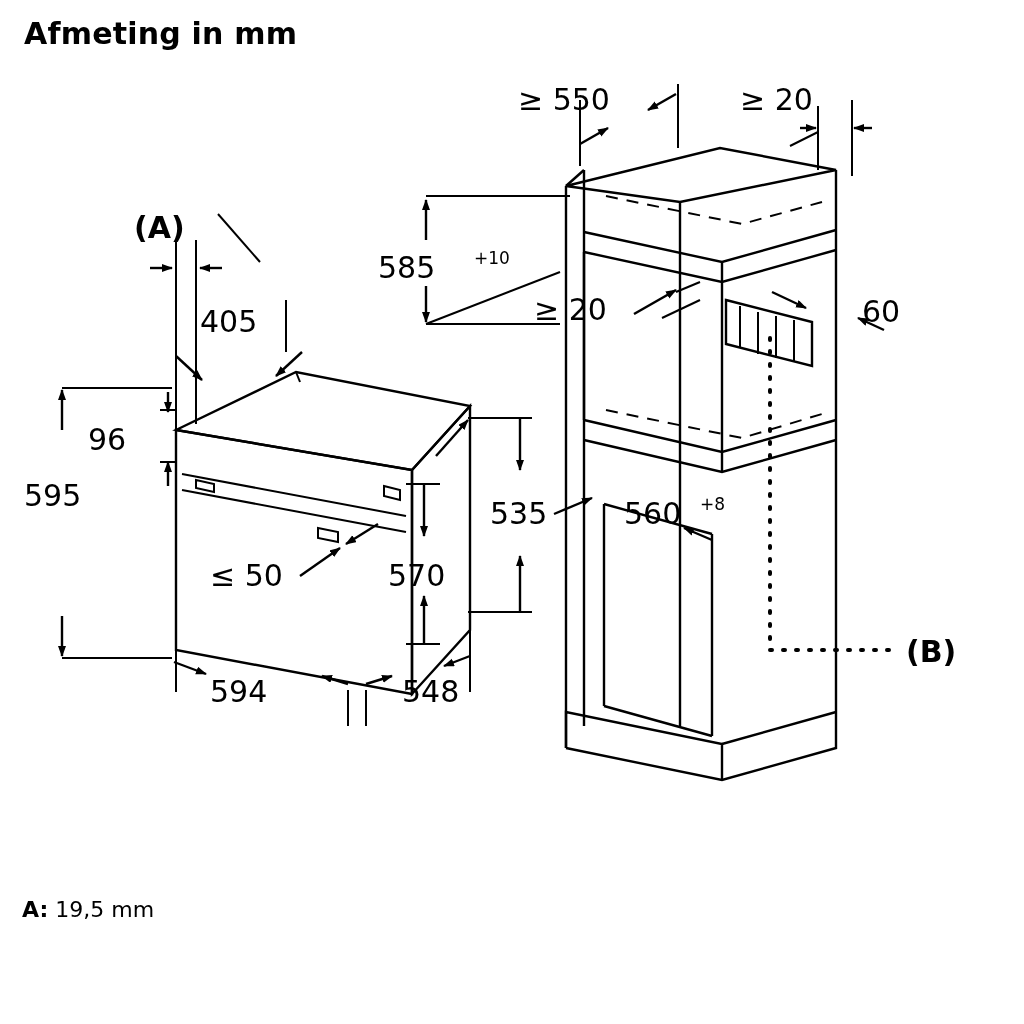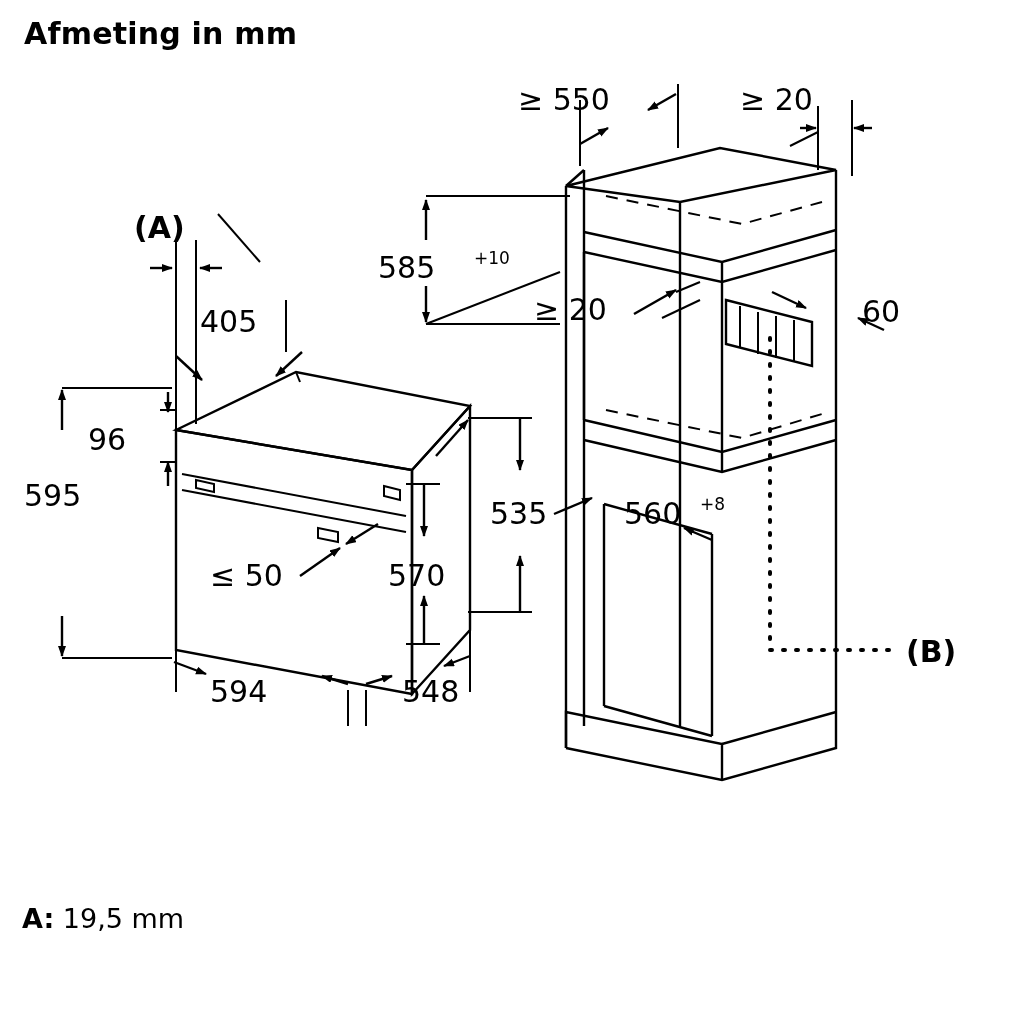--- a/index.html
+++ b/index.html
@@ -27,23 +27,22 @@
     top: 16px;
     font-size: 30px;
     font-weight: bold;
     letter-spacing: 0.2px;
   }
   .notes {
     position: absolute;
     left: 22px;
     top: 890px;
     width: 960px;
-    font-size: 27px;
+    font-size: 22px;
     line-height: 40px;
-    margin-top: 9px;
   }
   .notes .row {
     display: block;
   }
   .notes .key {
     font-weight: bold;
   }
   .note-indent {
     display: block;
     padding-left: 42px;

